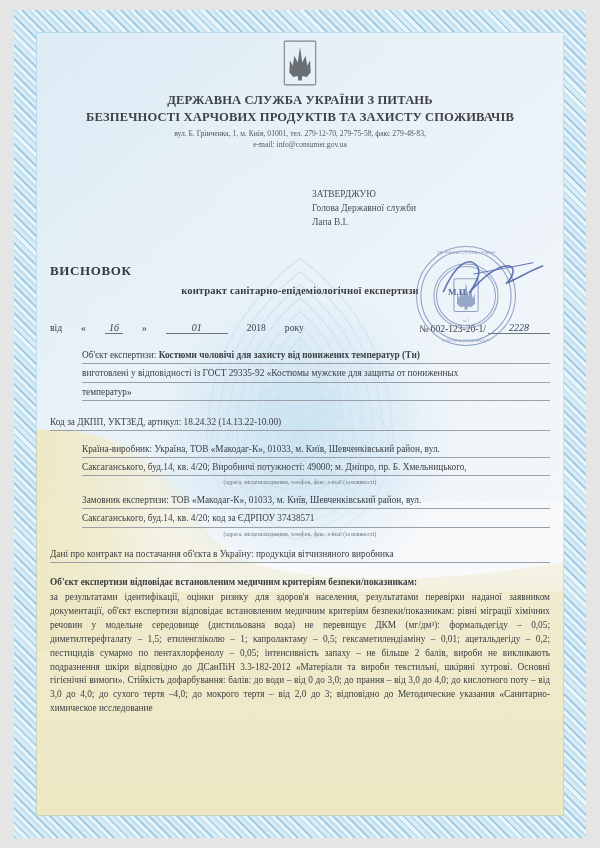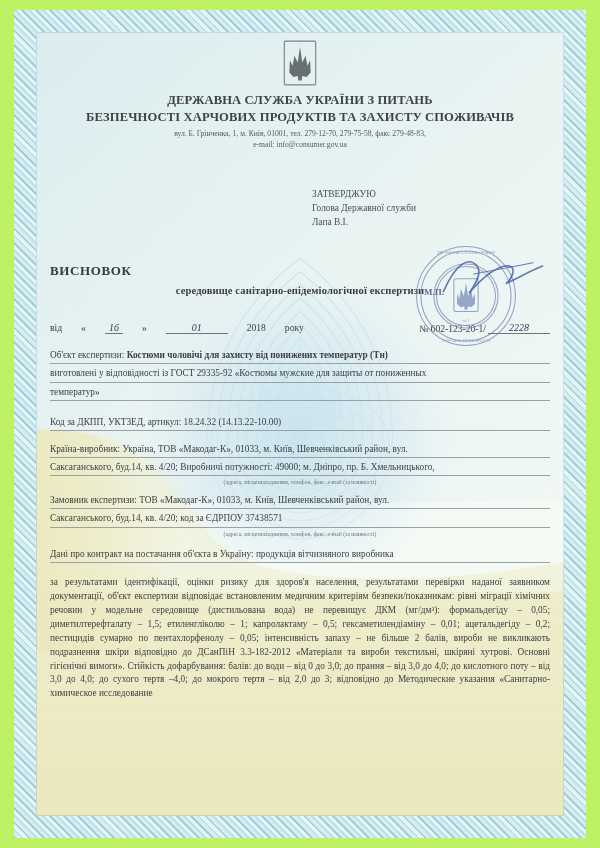--- a/index.html
+++ b/index.html
@@ -7,21 +7,21 @@
   html, body {
     margin: 0; padding: 0;
     width: 600px; height: 848px;
     background: #ffffff;
     font-family: "Liberation Serif", serif;
   }
   #page {
     position: relative;
     width: 600px; height: 848px;
     overflow: hidden;
-    background: #bef264;
+    background: #e5e5e5;
   }
 
   
   .border-frame {
     position: absolute;
     left: 14px; top: 10px;
     width: 572px; height: 828px;
     border: 22px solid transparent;
     background-clip: padding-box, border-box;
     background-origin: padding-box, border-box;
@@ -116,21 +116,21 @@
   
   .seal {
     position: absolute;
     left: 378px; top: 212px;
     width: 104px; height: 104px;
     z-index: 7;
     opacity: 0.72;
   }
   .mp {
     position: absolute;
-    left: 388px; top: 255px;
+    left: 412px; top: 255px;
     font-size: 9px;
     font-weight: bold;
     color: #5b6f9c;
     z-index: 8;
   }
   .signature {
     position: absolute;
     left: 398px; top: 218px;
     width: 118px; height: 56px;
     z-index: 9;
@@ -187,20 +187,21 @@
     text-align: justify;
     border-bottom: 1px solid #9aa0a5;
     padding-bottom: 1px;
   }
   .field b { font-weight: bold; }
   .field-multiline { border-bottom: none; }
   .field-multiline > .ln {
     border-bottom: 1px solid #9aa0a5;
     padding-bottom: 1px;
     margin-bottom: 2px;
+    margin-left: 32px;
   }
   .caption {
     text-align: center;
     font-size: 5.4px;
     color: #6a7076;
     margin-top: 1px;
     letter-spacing: 0.1px;
   }
 
   .final {
@@ -301,21 +302,21 @@
         <div>e-mail: info@consumer.gov.ua</div>
       </div>
 
       <div class="approve">
         <div>ЗАТВЕРДЖУЮ</div>
         <div>Голова Державної служби</div>
         <div>Лапа В.І.</div>
       </div>
 
       <div class="doc-title">ВИСНОВОК</div>
-      <div class="doc-subtitle">середовище санітарно-епідеміологічної експертизи</div>
+      <div class="doc-subtitle">контракт санітарно-епідеміологічної експертизи</div>
 
       <div class="dateline">
         <span class="dl-left">
           <span>від</span>
           <span>«</span>
           <span class="ul-blank short handwrite">16</span>
           <span>»</span>
           <span class="ul-blank wide handwrite">01</span>
           <span>2018</span>
           <span>року</span>
@@ -359,20 +360,21 @@
         <div class="ln">Саксаганського, буд.14, кв. 4/20; код за ЄДРПОУ 37438571</div>
         <div class="caption">(адреса, місцезнаходження, телефон, факс, e-mail (за наявності)</div>
       </div>
 
       <div class="field" style="margin-top:8px">
         <span>Дані про контракт на постачання об'єкта в Україну:</span>
         <span>продукція вітчизняного виробника</span>
       </div>
 
       <div class="final">
+        <span class="hd">Об'єкт експертизи відповідає встановленим медичним критеріям безпеки/показникам:</span>
         <span>за результатами ідентифікації, оцінки ризику для здоров'я населення, результатами перевірки наданої заявником документації, об'єкт експертизи відповідає встановленим медичним критеріям безпеки/показникам: рівні міграції хімічних речовин у модельне середовище (дистильована вода) не перевищує ДКМ (мг/дм³): формальдегіду – 0,05; диметилтерефталату – 1,5; етиленгліколю – 1; капролактаму – 0,5; гексаметилендіаміну – 0,01; ацетальдегіду – 0,2; пестицидів сумарно по пентахлорфенолу – 0,05; інтенсивність запаху – не більше 2 балів, вироби не викликають подразнення шкіри відповідно до ДСанПіН 3.3-182-2012 «Матеріали та вироби текстильні, шкіряні хутрові. Основні гігієнічні вимоги». Стійкість дофарбування: балів: до води – від 0 до 3,0; до прання – від 3,0 до 4,0; до кислотного поту – від 3,0 до 4,0; до сухого тертя –4,0; до мокрого тертя – від 2,0 до 3; відповідно до Методические указания «Санитарно-химическое исследование</span>
       </div>
 
     </div>
 
     <svg class="seal" viewBox="0 0 120 120">
       <g fill="none" stroke="#6f83b2" stroke-width="1.2">
         <circle cx="60" cy="60" r="57"></circle>
         <circle cx="60" cy="60" r="52"></circle>
         <circle cx="60" cy="60" r="37"></circle>

